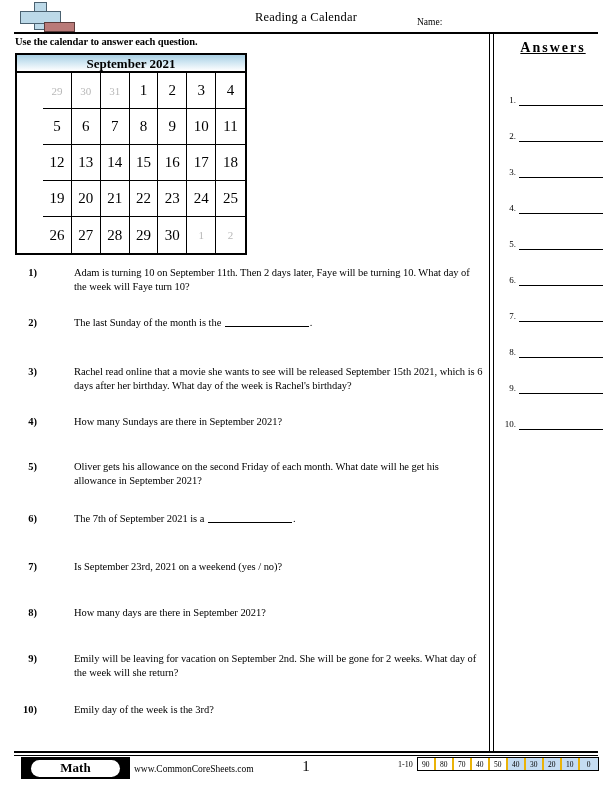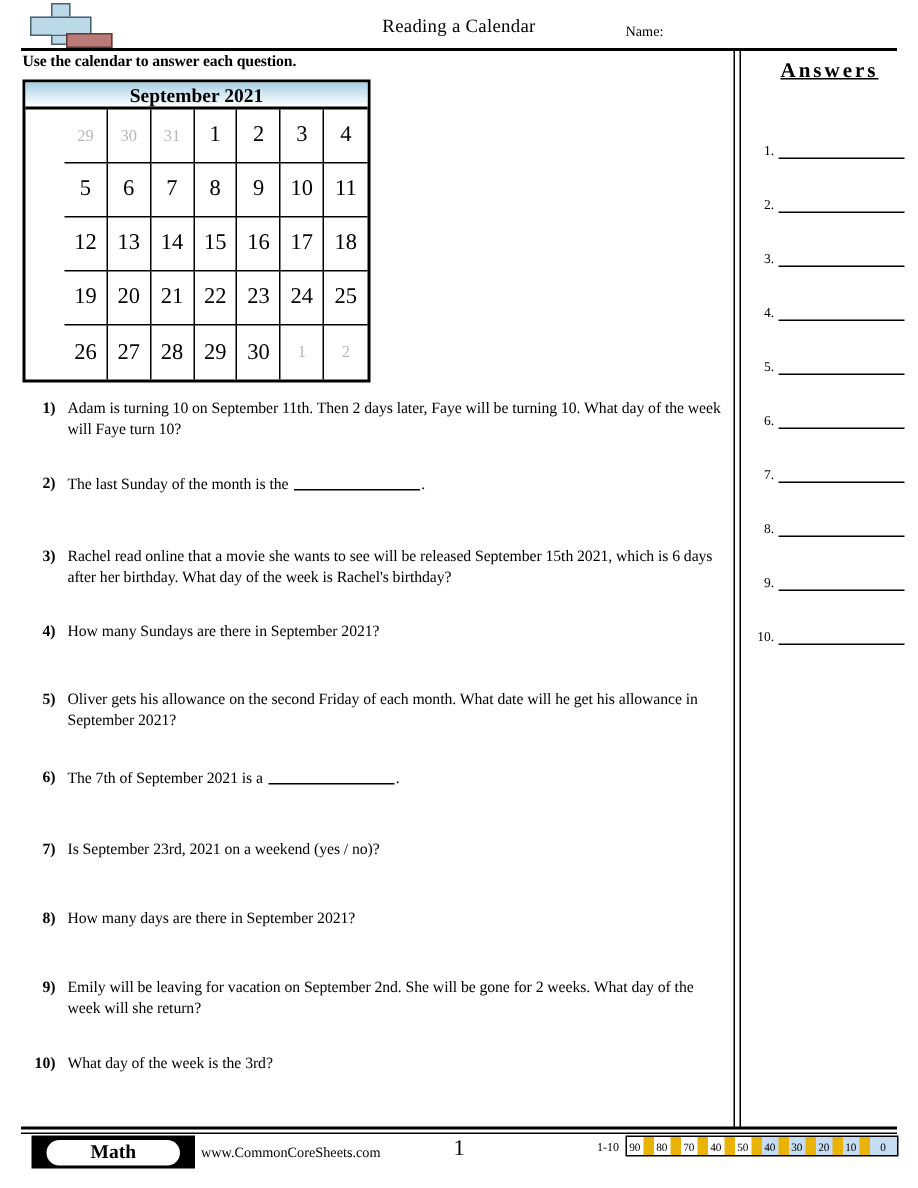--- a/index.html
+++ b/index.html
@@ -151,20 +151,21 @@
     font-weight: bold;
     padding-right: 8px;
     box-sizing: border-box;
     line-height: 14px;
   }
   .q-text {
     flex: 1;
     font-size: 10.5px;
     line-height: 14px;
     letter-spacing: -.05px;
+    margin-left: 29px;
   }
   .blank-inline {
     display: inline-block;
     width: 84px;
     border-bottom: 1px solid #000;
     height: 10px;
     margin: 0 1px -1px 1px;
   }
 
   
@@ -278,21 +279,21 @@
     display: flex;
     border: 1px solid #000;
   }
   #scale-boxes .sbox {
     width: 18px;
     height: 12px;
     font-size: 7.5px;
     display: flex;
     align-items: center;
     justify-content: center;
-    border-right: 7px solid #eab308;
+    border-right: 2px solid #eab308;
     box-sizing: border-box;
     background: #fff;
   }
   #scale-boxes .sbox:last-child { border-right: none; }
   #scale-boxes .sbox.hl { background: #c5dcf2; }
 </style>
 </head>
 <body>
 
 <div id="header">
@@ -382,21 +383,21 @@
     <div class="q-row" style="top: 340px;">
       <div class="q-num">8)</div>
       <div class="q-text"><span>How many days are there in September 2021?</span></div>
     </div>
     <div class="q-row" style="top: 386px;">
       <div class="q-num">9)</div>
       <div class="q-text"><span>Emily will be leaving for vacation on September 2nd. She will be gone for 2 weeks. What day of the week will she return?</span></div>
     </div>
     <div class="q-row" style="top: 437px;">
       <div class="q-num">10)</div>
-      <div class="q-text"><span>What day of the week is the 3rd?</span></div>
+      <div class="q-text"><span>Emily day of the week is the 3rd?</span></div>
     </div>
   </div>
 
 <div id="divider-outer"></div>
 <div id="divider-inner"></div>
 
 <div id="answers">
   <div id="answers-title">Answers</div>
   <div id="answer-list">
       <div class="ans-row">

